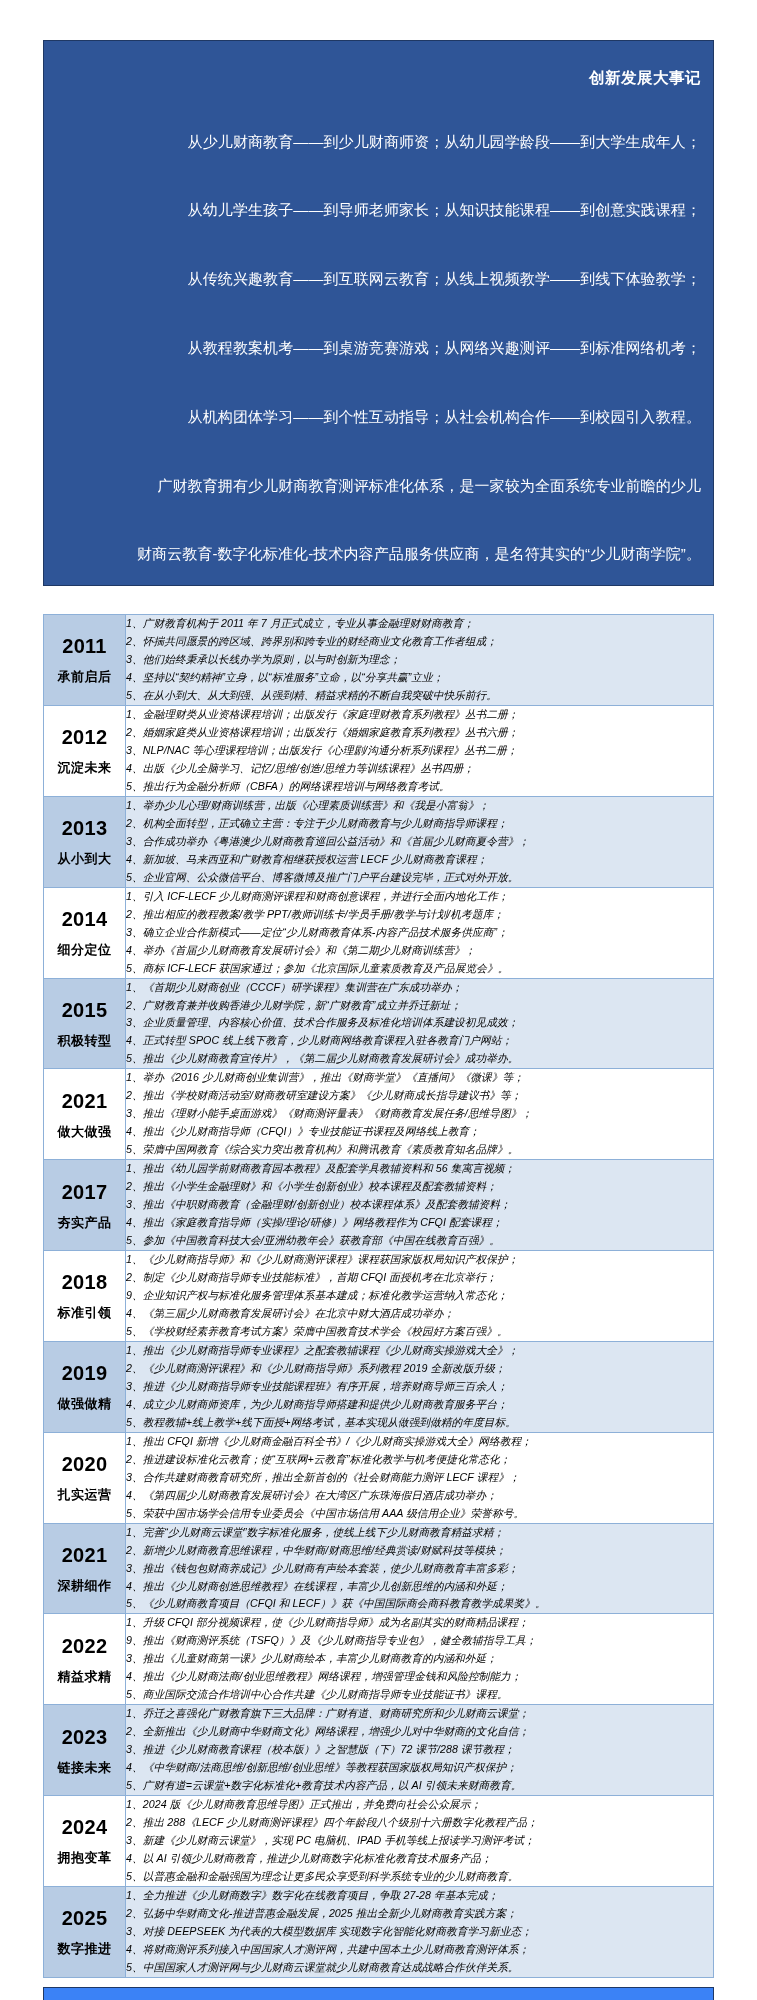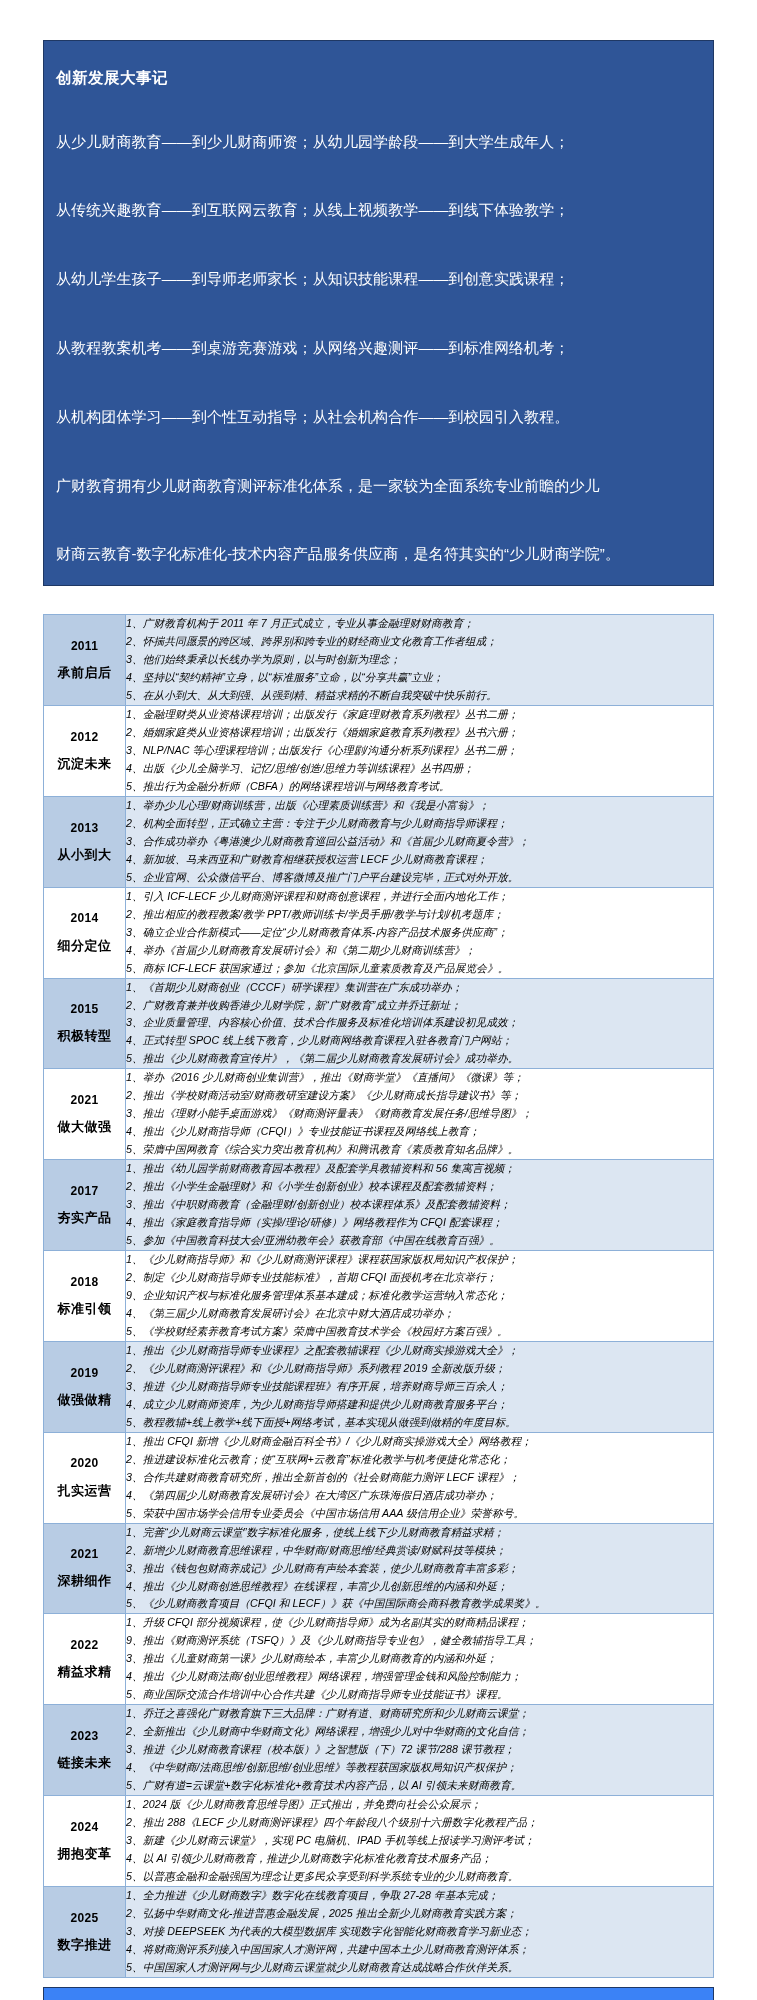--- a/index.html
+++ b/index.html
@@ -19,21 +19,21 @@
     padding: 0;
   }
 
   
   .banner {
     margin: 40px 43px 0 43px;
     background: #2f5597;
     border: 1px solid #1f3864;
     color: #ffffff;
     padding: 14px 12px 16px 12px;
-    text-align: left;
+    text-align: right;
   }
   .banner-title {
     font-size: 15.5px;
     font-weight: bold;
     letter-spacing: 0.5px;
     margin: 14px 0 22px 0;
     line-height: 1.2;
   }
   .banner-lines {
     display: block;
@@ -62,21 +62,21 @@
   }
   .year-cell {
     width: 82px;
     text-align: center;
     font-weight: bold;
     color: #000000;
     padding: 6px 2px 7px 2px;
     line-height: 1.1;
   }
   .year-num {
-    font-size: 12px;
+    font-size: 20px;
     font-weight: bold;
     display: block;
     margin-bottom: 13px;
     letter-spacing: 0.3px;
   }
   .year-motto {
     font-size: 13px;
     font-weight: bold;
     display: block;
     letter-spacing: 0.5px;
@@ -115,22 +115,22 @@
 </style>
 </head>
 <body>
 
 <div class="page">
 
   <div class="banner">
     <div class="banner-title">创新发展大事记</div>
     <div class="banner-lines">
       <div class="banner-line">从少儿财商教育——到少儿财商师资；从幼儿园学龄段——到大学生成年人；</div>
+      <div class="banner-line">从幼儿学生孩子——到导师老师家长；从知识技能课程——到创意实践课程；</div>
       <div class="banner-line">从传统兴趣教育——到互联网云教育；从线上视频教学——到线下体验教学；</div>
-      <div class="banner-line">从幼儿学生孩子——到导师老师家长；从知识技能课程——到创意实践课程；</div>
       <div class="banner-line">从教程教案机考——到桌游竞赛游戏；从网络兴趣测评——到标准网络机考；</div>
       <div class="banner-line">从机构团体学习——到个性互动指导；从社会机构合作——到校园引入教程。</div>
       <div class="banner-line">广财教育拥有少儿财商教育测评标准化体系，是一家较为全面系统专业前瞻的少儿</div>
       <div class="banner-line">财商云教育-数字化标准化-技术内容产品服务供应商，是名符其实的“少儿财商学院”。</div>
     </div>
   </div>
 
   <table class="timeline">
     <tbody>
         <tr class="shade">

